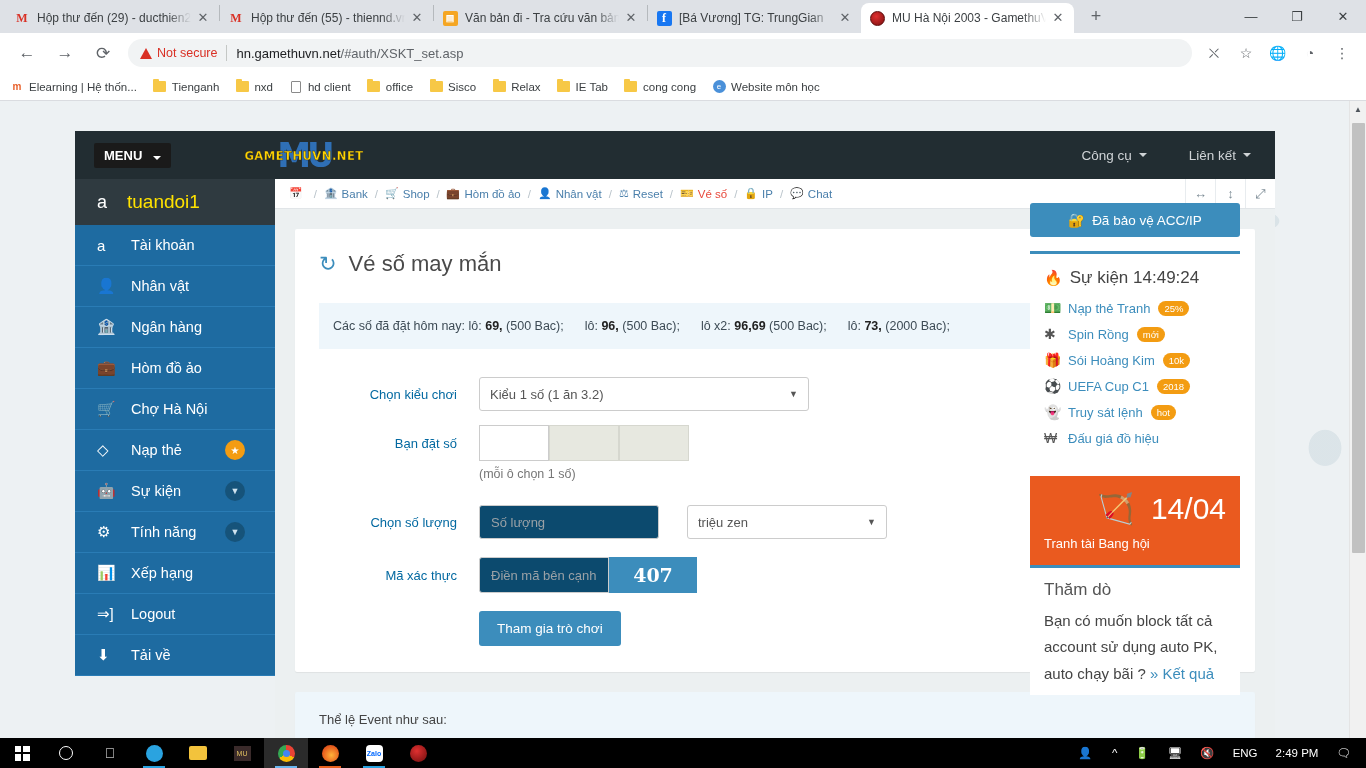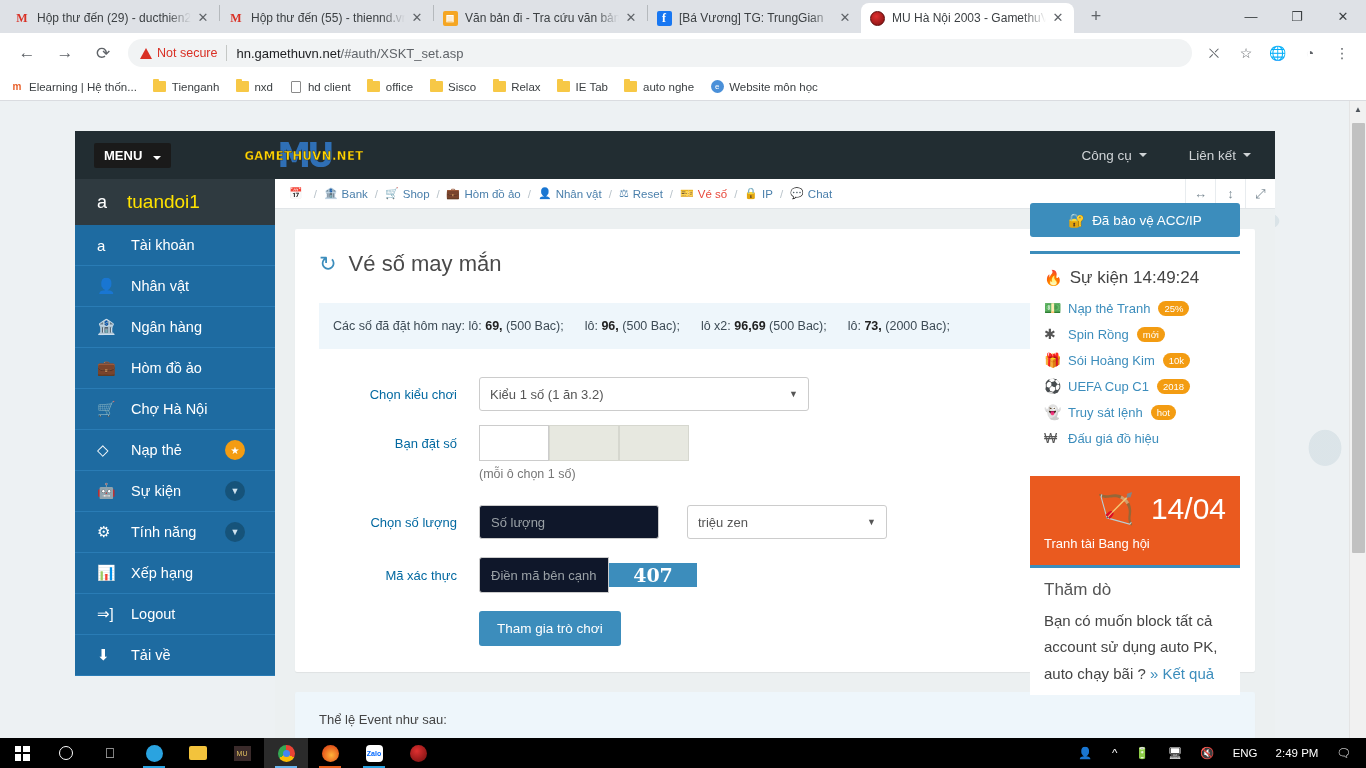--- a/index.html
+++ b/index.html
@@ -252,25 +252,25 @@
     background:#fff; display:flex; align-items:center; padding:0 10px;
     font-size:13px; color:#555; position:relative;
   }
   .sel .cv { position:absolute; right:10px; font-size:9px; color:#555;}
   .numbox {
     width:70px;height:36px;border:1px solid #ccc; background:#fff;
   }
   .numbox.dis { background:#e7e8e0; border-color:#d6d7cf; }
   .hint { font-size:12.5px; color:#777; }
   .inp {
-    height:34px; border:1px solid #ccc; border-radius:3px; background:#0f172a;
+    height:34px; border:1px solid #ccc; border-radius:3px; background:#0c4a6e;
     padding:0 11px; font-size:13px; color:#9aa1a6; display:flex; align-items:center;
   }
   .captcha {
-    background:#3c8dbc; color:#fff; width:88px; height:24px;
+    background:#3c8dbc; color:#fff; width:88px; height:36px;
     display:flex;align-items:center;justify-content:center;
     font-size:19px; font-weight:bold; font-family:"DejaVu Serif",serif;
   }
   .btn-primary {
     background:#3c8dbc; color:#fff; font-size:13.5px; padding:10px 18px;
     border-radius:3px; display:inline-block;
   }
   .card2 {
     background:#fff; margin:0 20px 20px; border-radius:2px; padding: 20px 24px;
     box-shadow: 0 1px 1px rgba(0,0,0,.06);
@@ -464,21 +464,21 @@
     <div class="bm">
       <span class="bmi">
           <span class="folder"></span>
         </span>
       <span>IE Tab</span>
     </div>
     <div class="bm">
       <span class="bmi">
           <span class="folder"></span>
         </span>
-      <span>auto nghe</span>
+      <span>cong cong</span>
     </div>
     <div class="bm">
       <span class="bmi">
           <span class="bm-globe">e</span>
         </span>
       <span>Website môn học</span>
     </div>
   </div>
 
   <div class="page">

